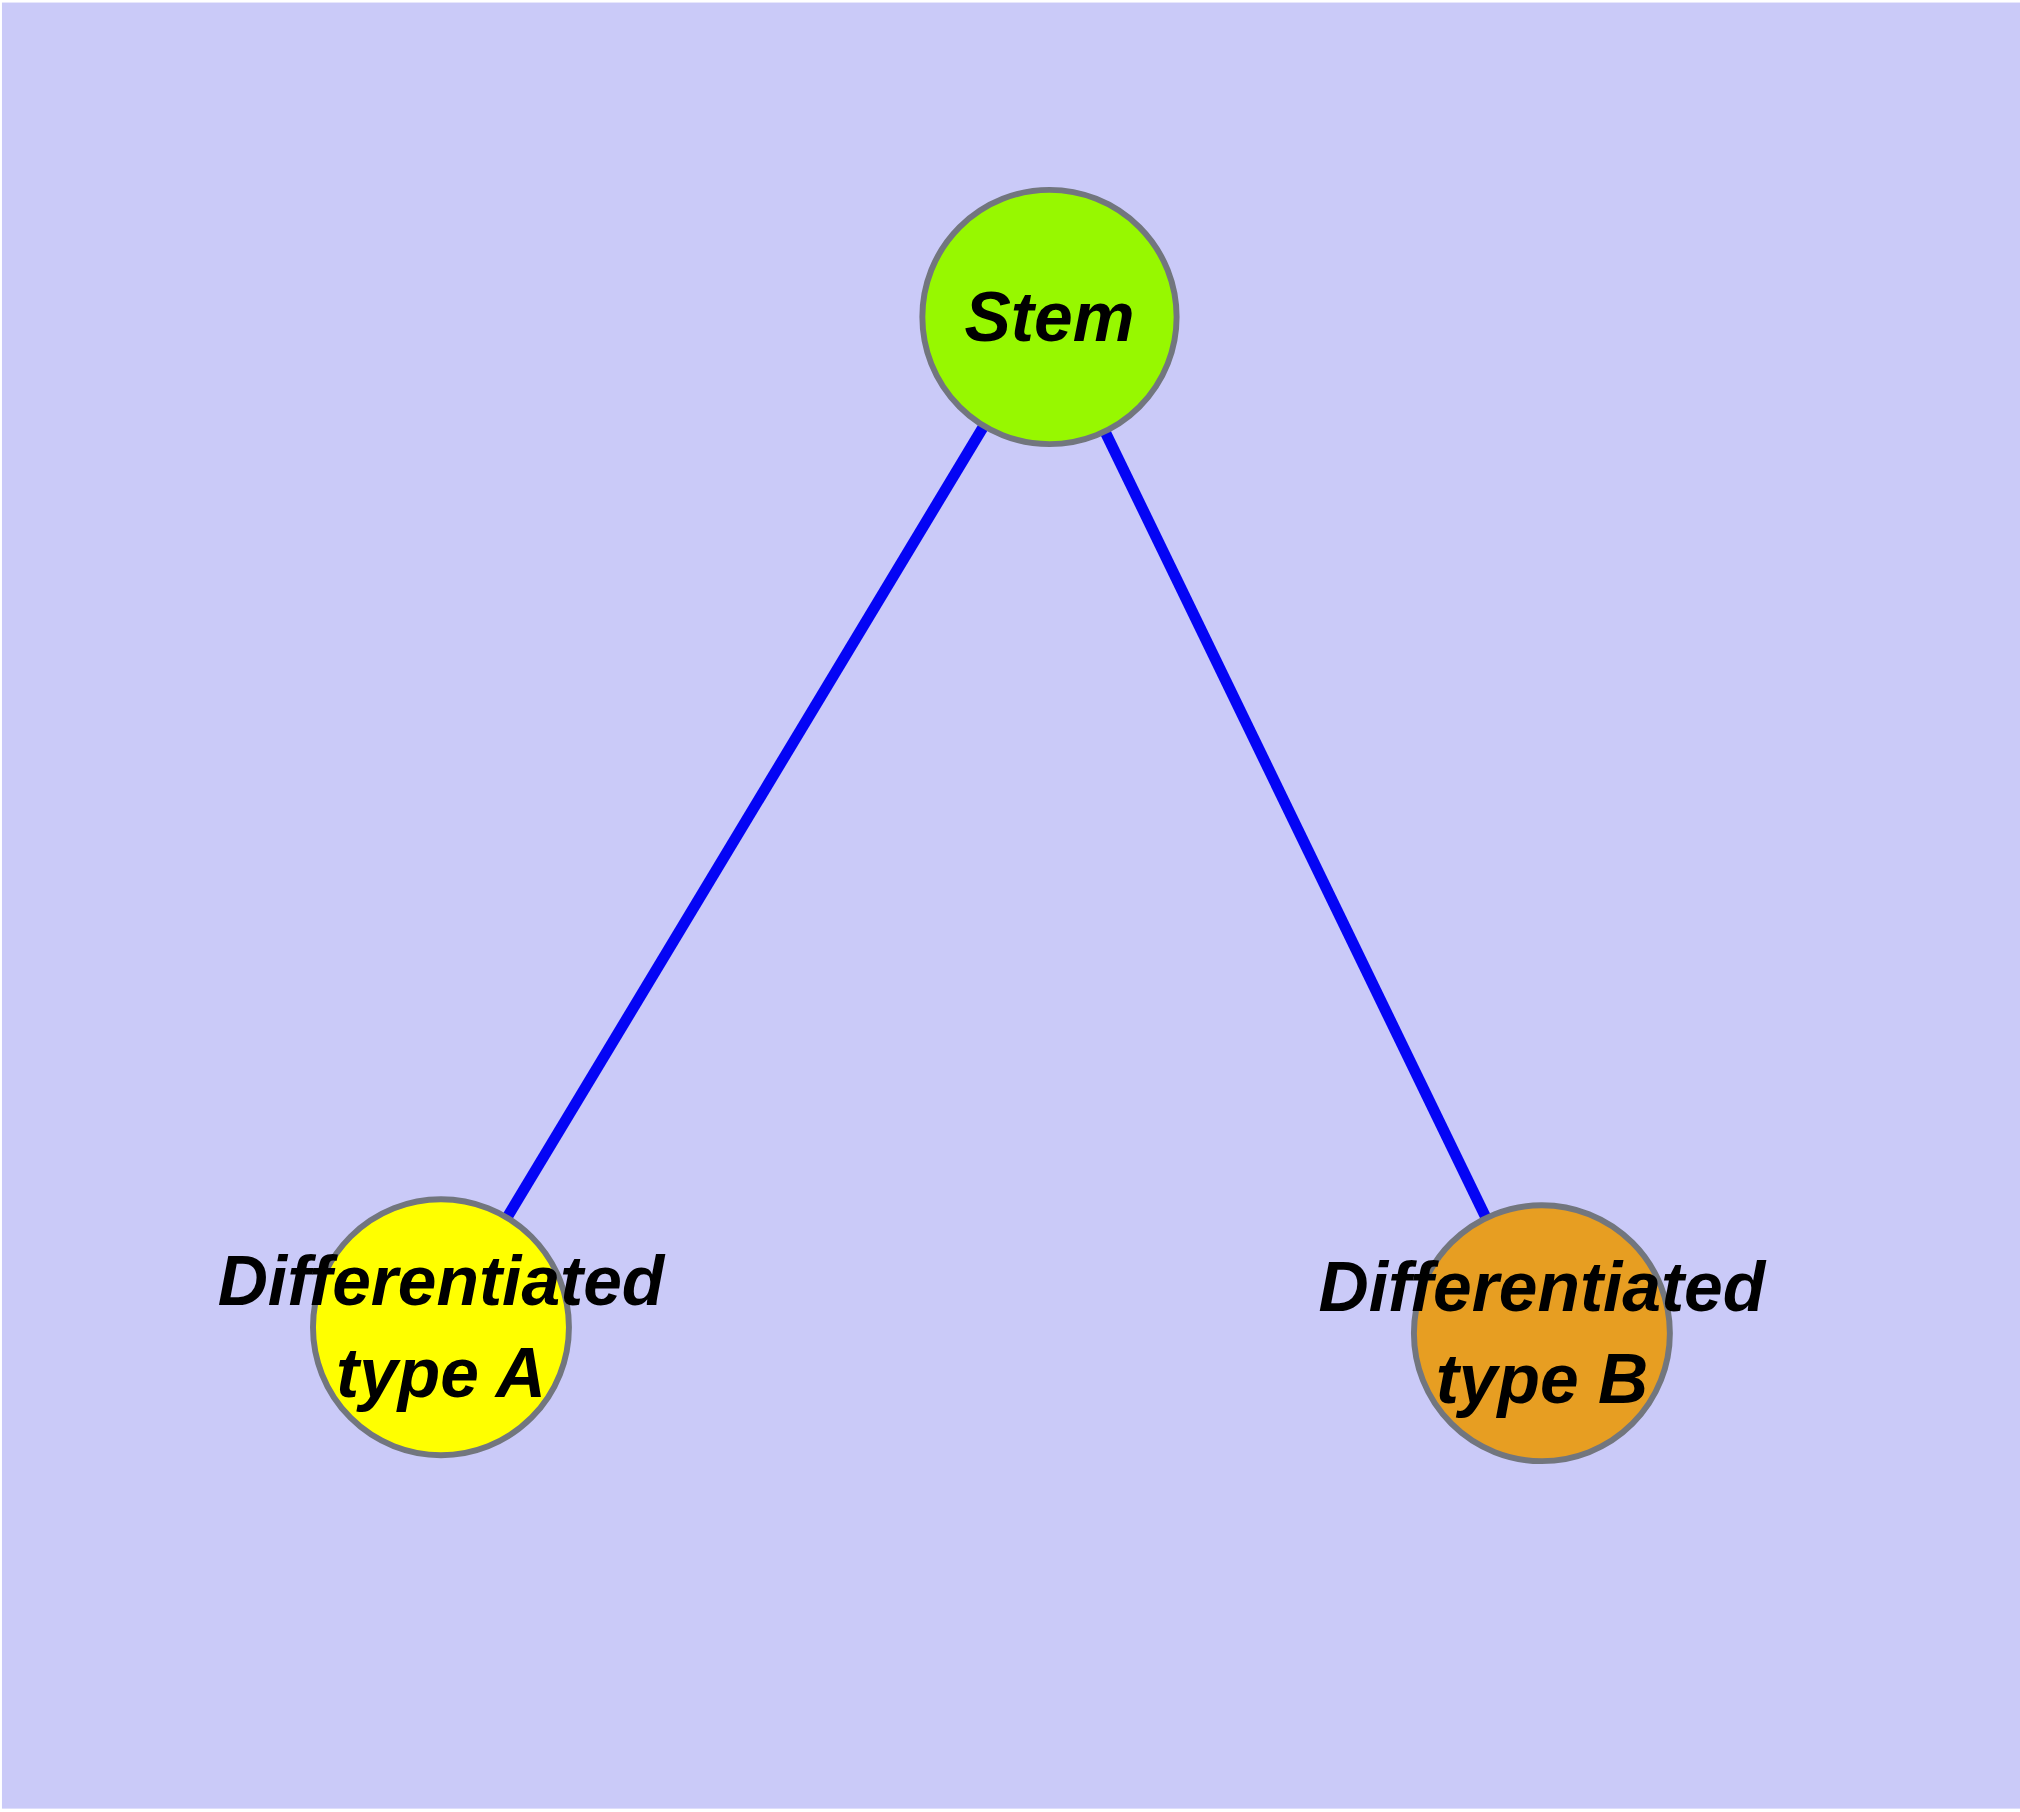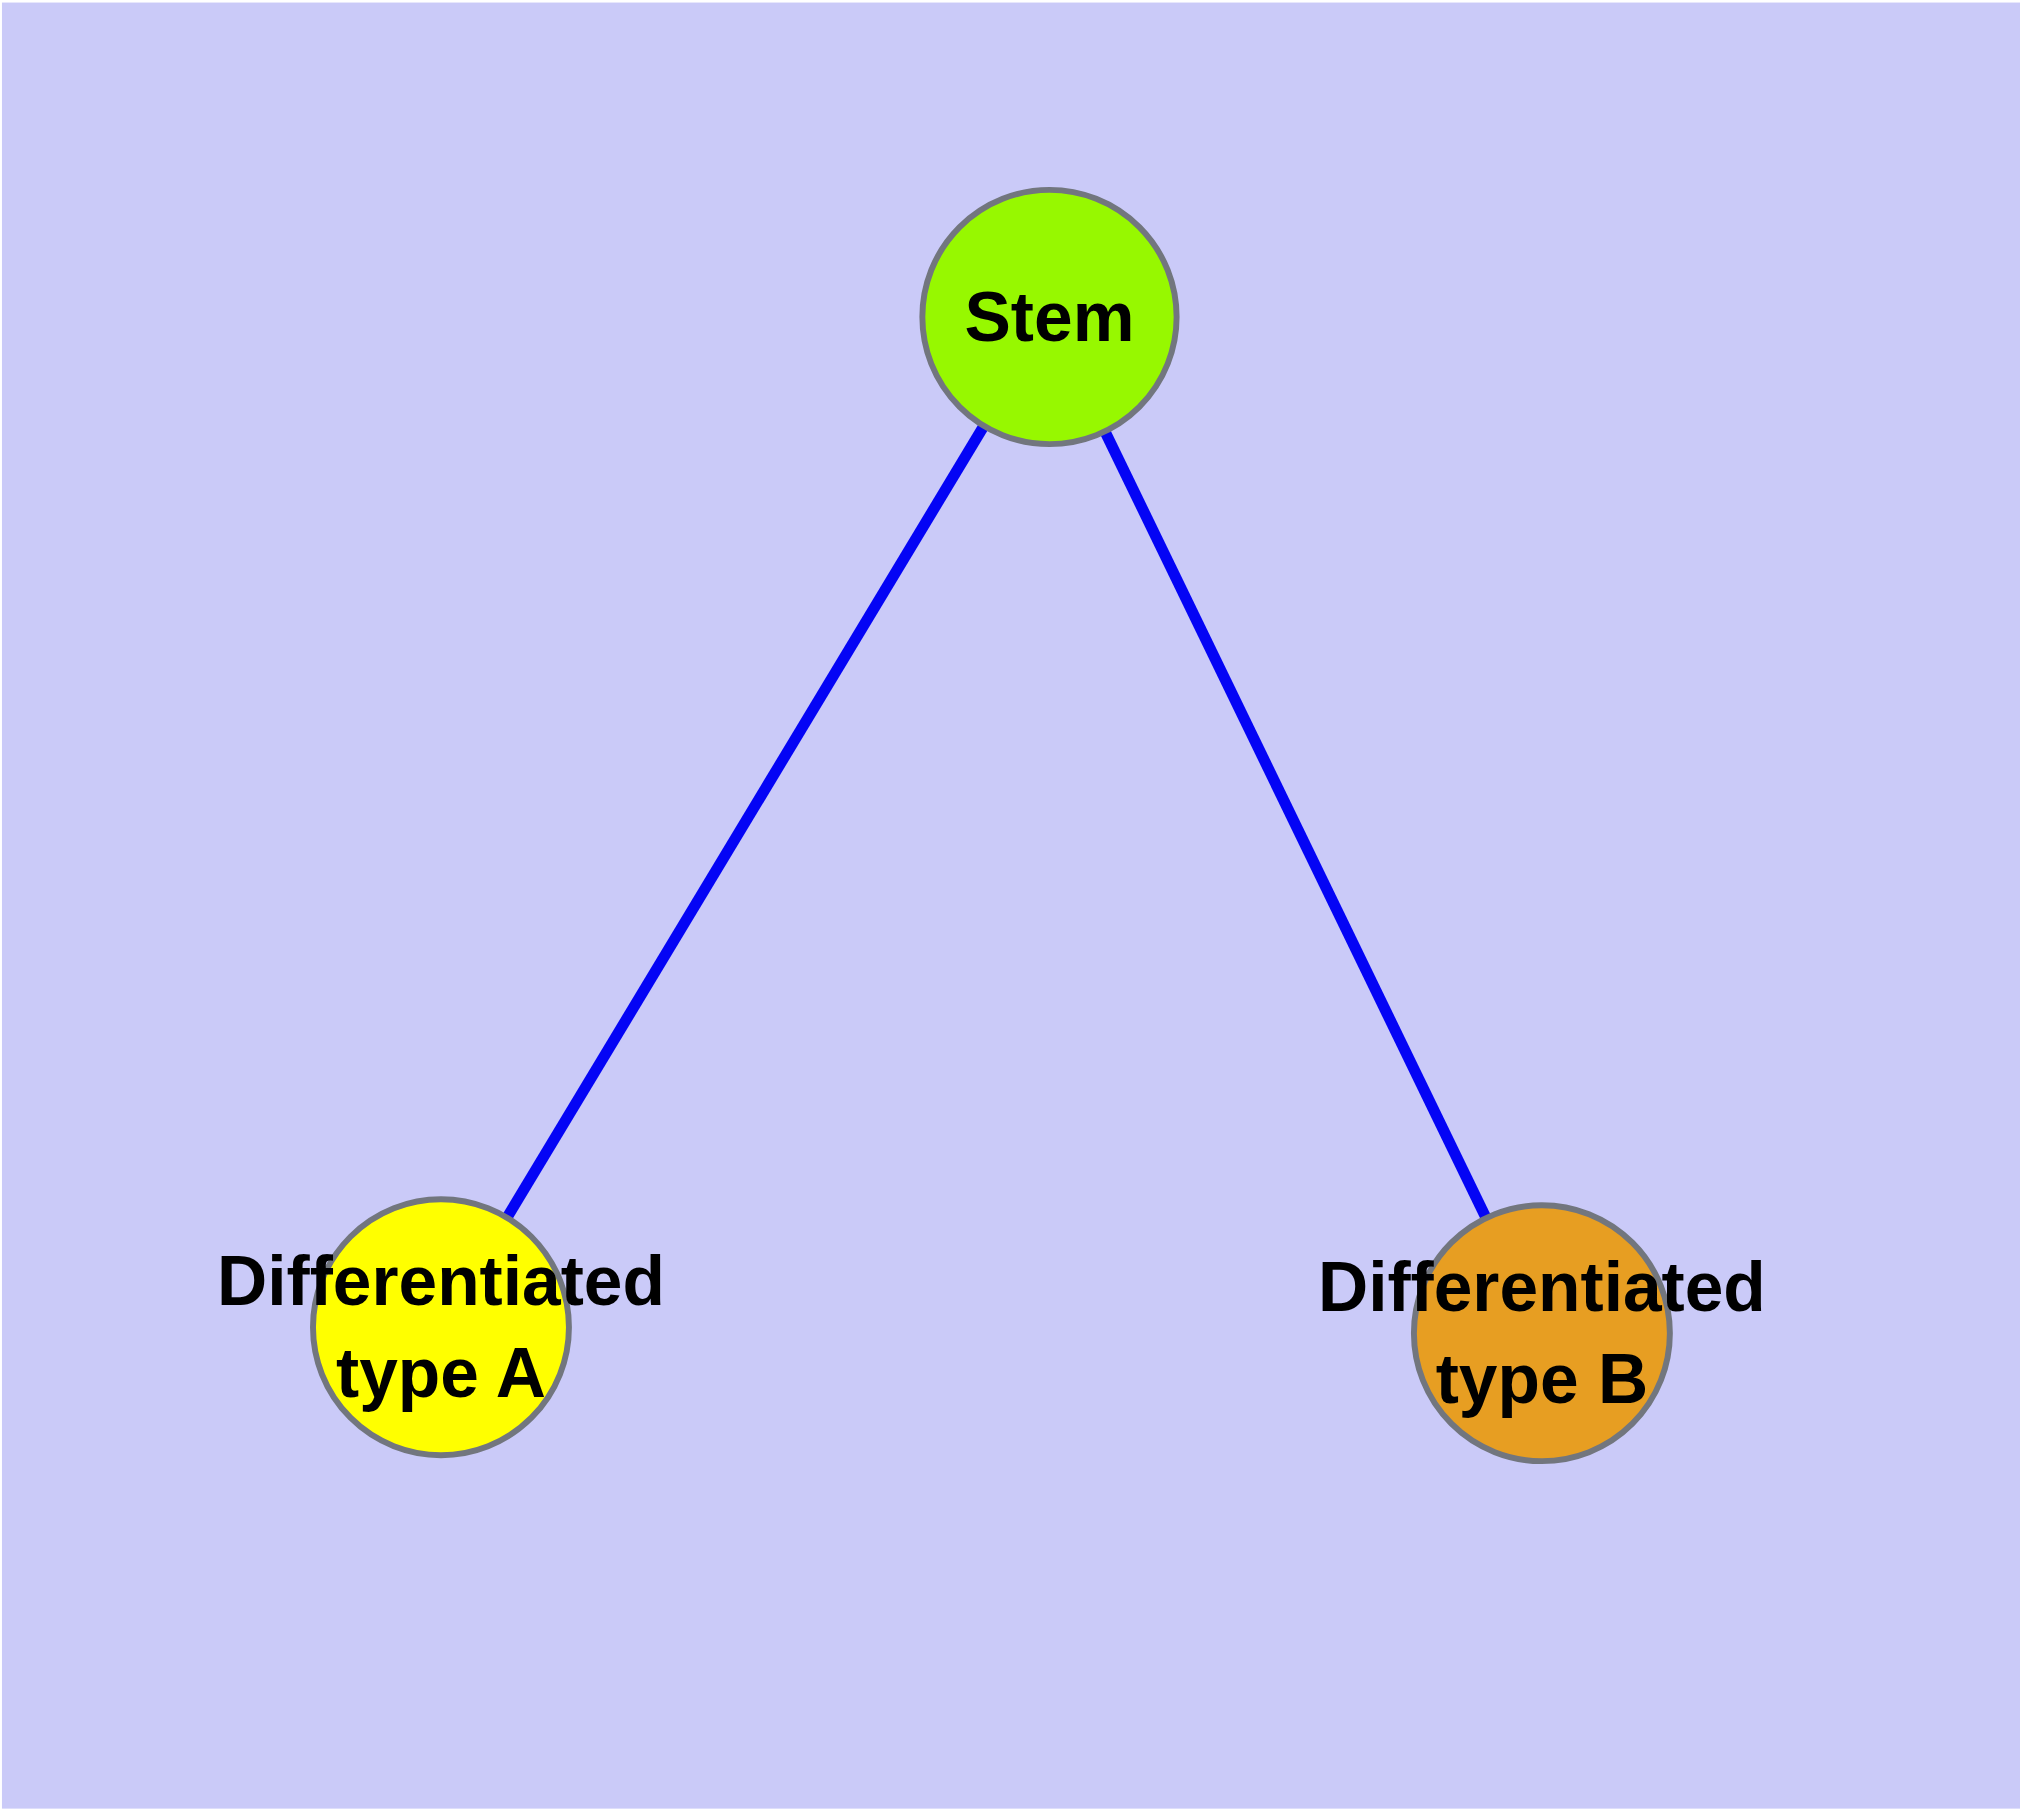--- a/index.html
+++ b/index.html
@@ -7,20 +7,21 @@
     padding: 0;
     background: #ffffff;
     width: 2021px;
     height: 1812px;
     overflow: hidden;
   }
   .diagram-wrap {
     position: relative;
     width: 1668px;
     height: 1812px;
+    font-style: italic;
   }
   svg {
     display: block;
     width: 2021px;
     height: 1812px;
   }
   .edge {
     stroke-width: 13;
     stroke-linecap: butt;
   }

